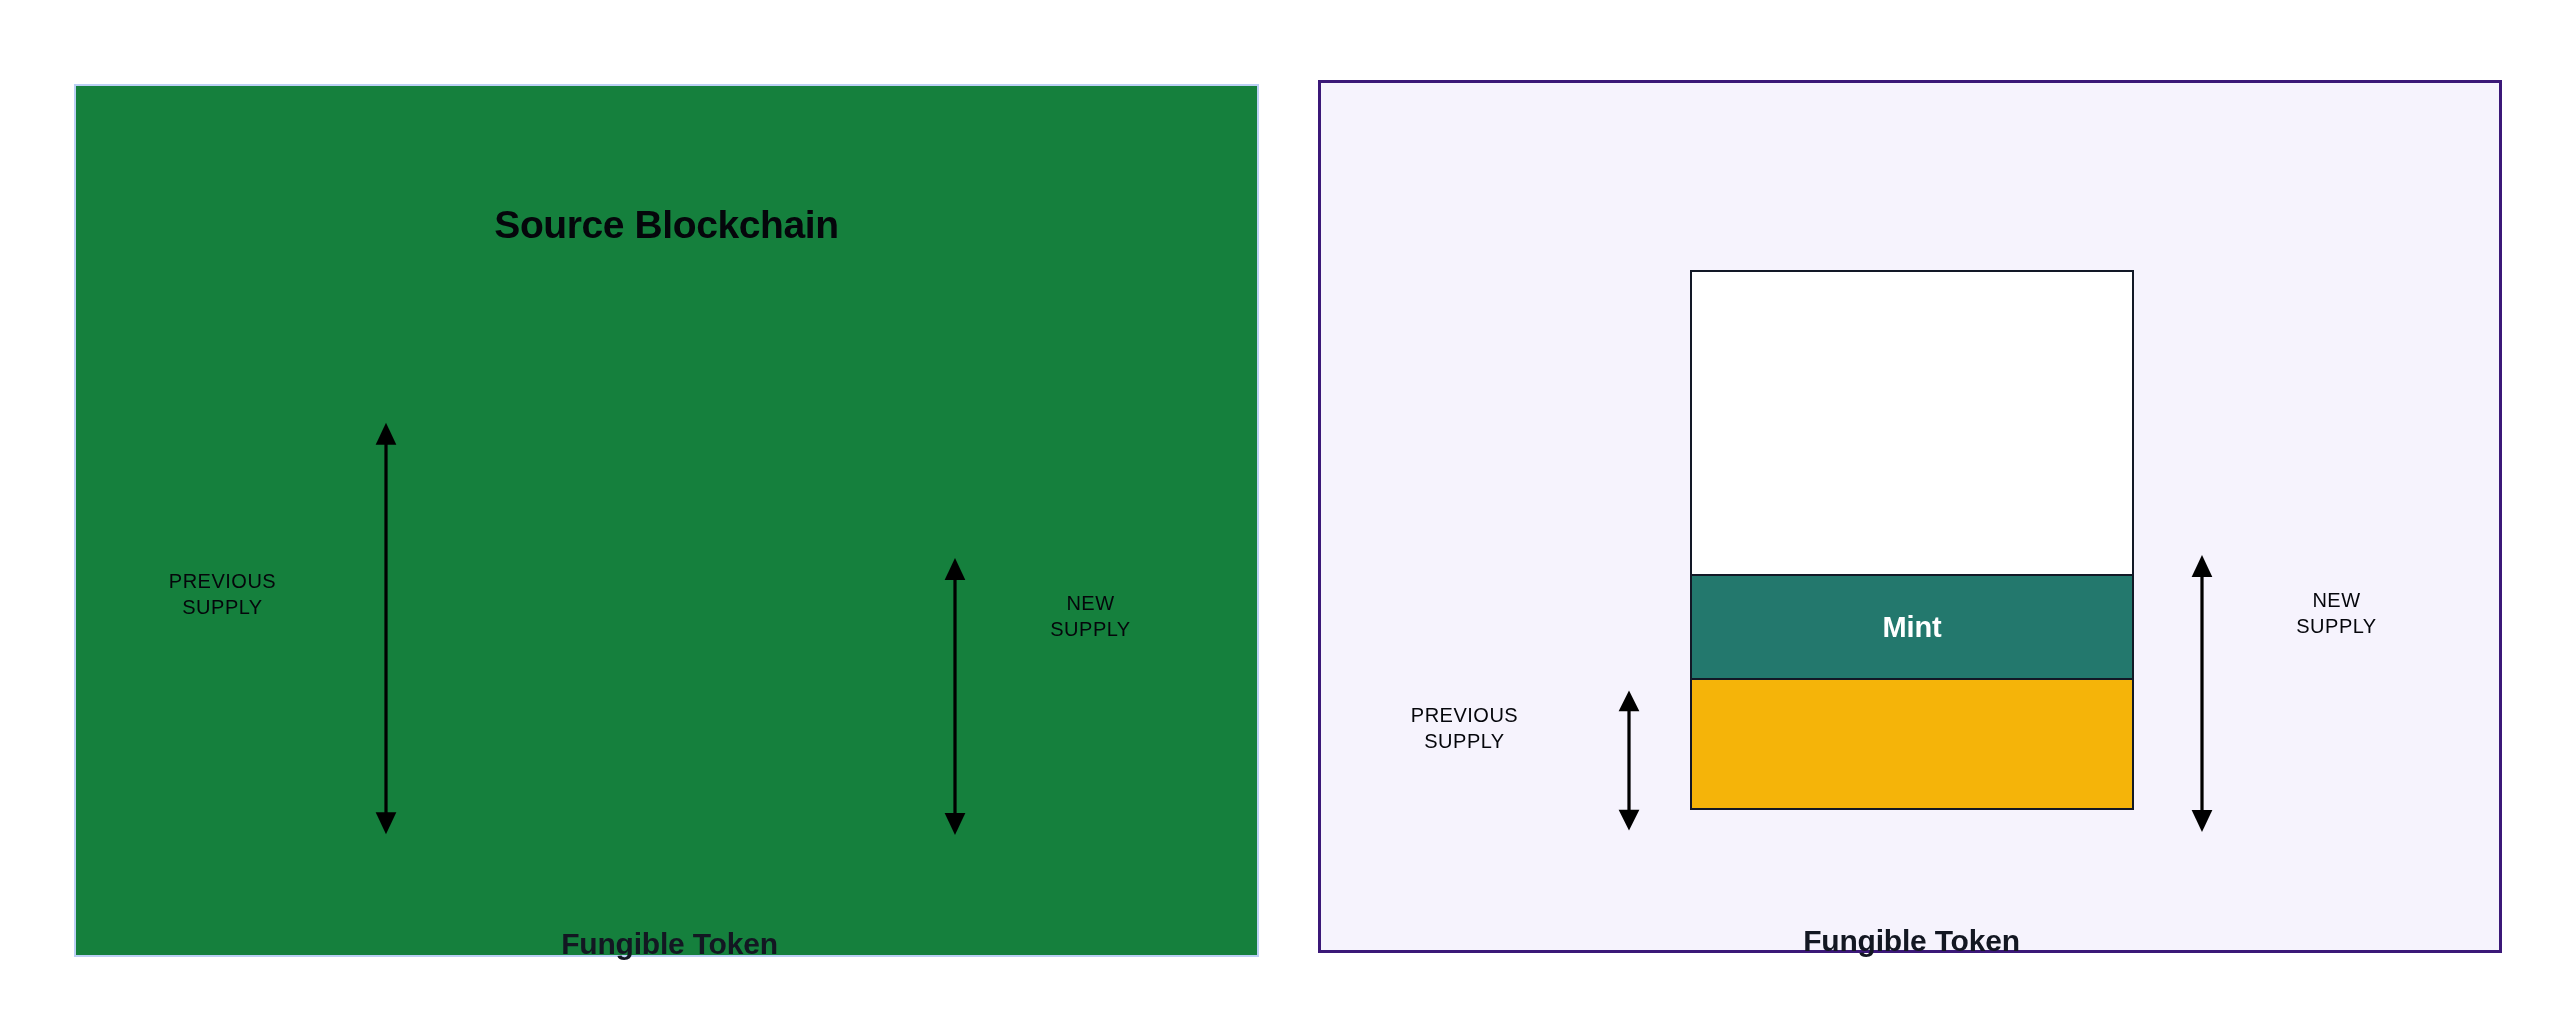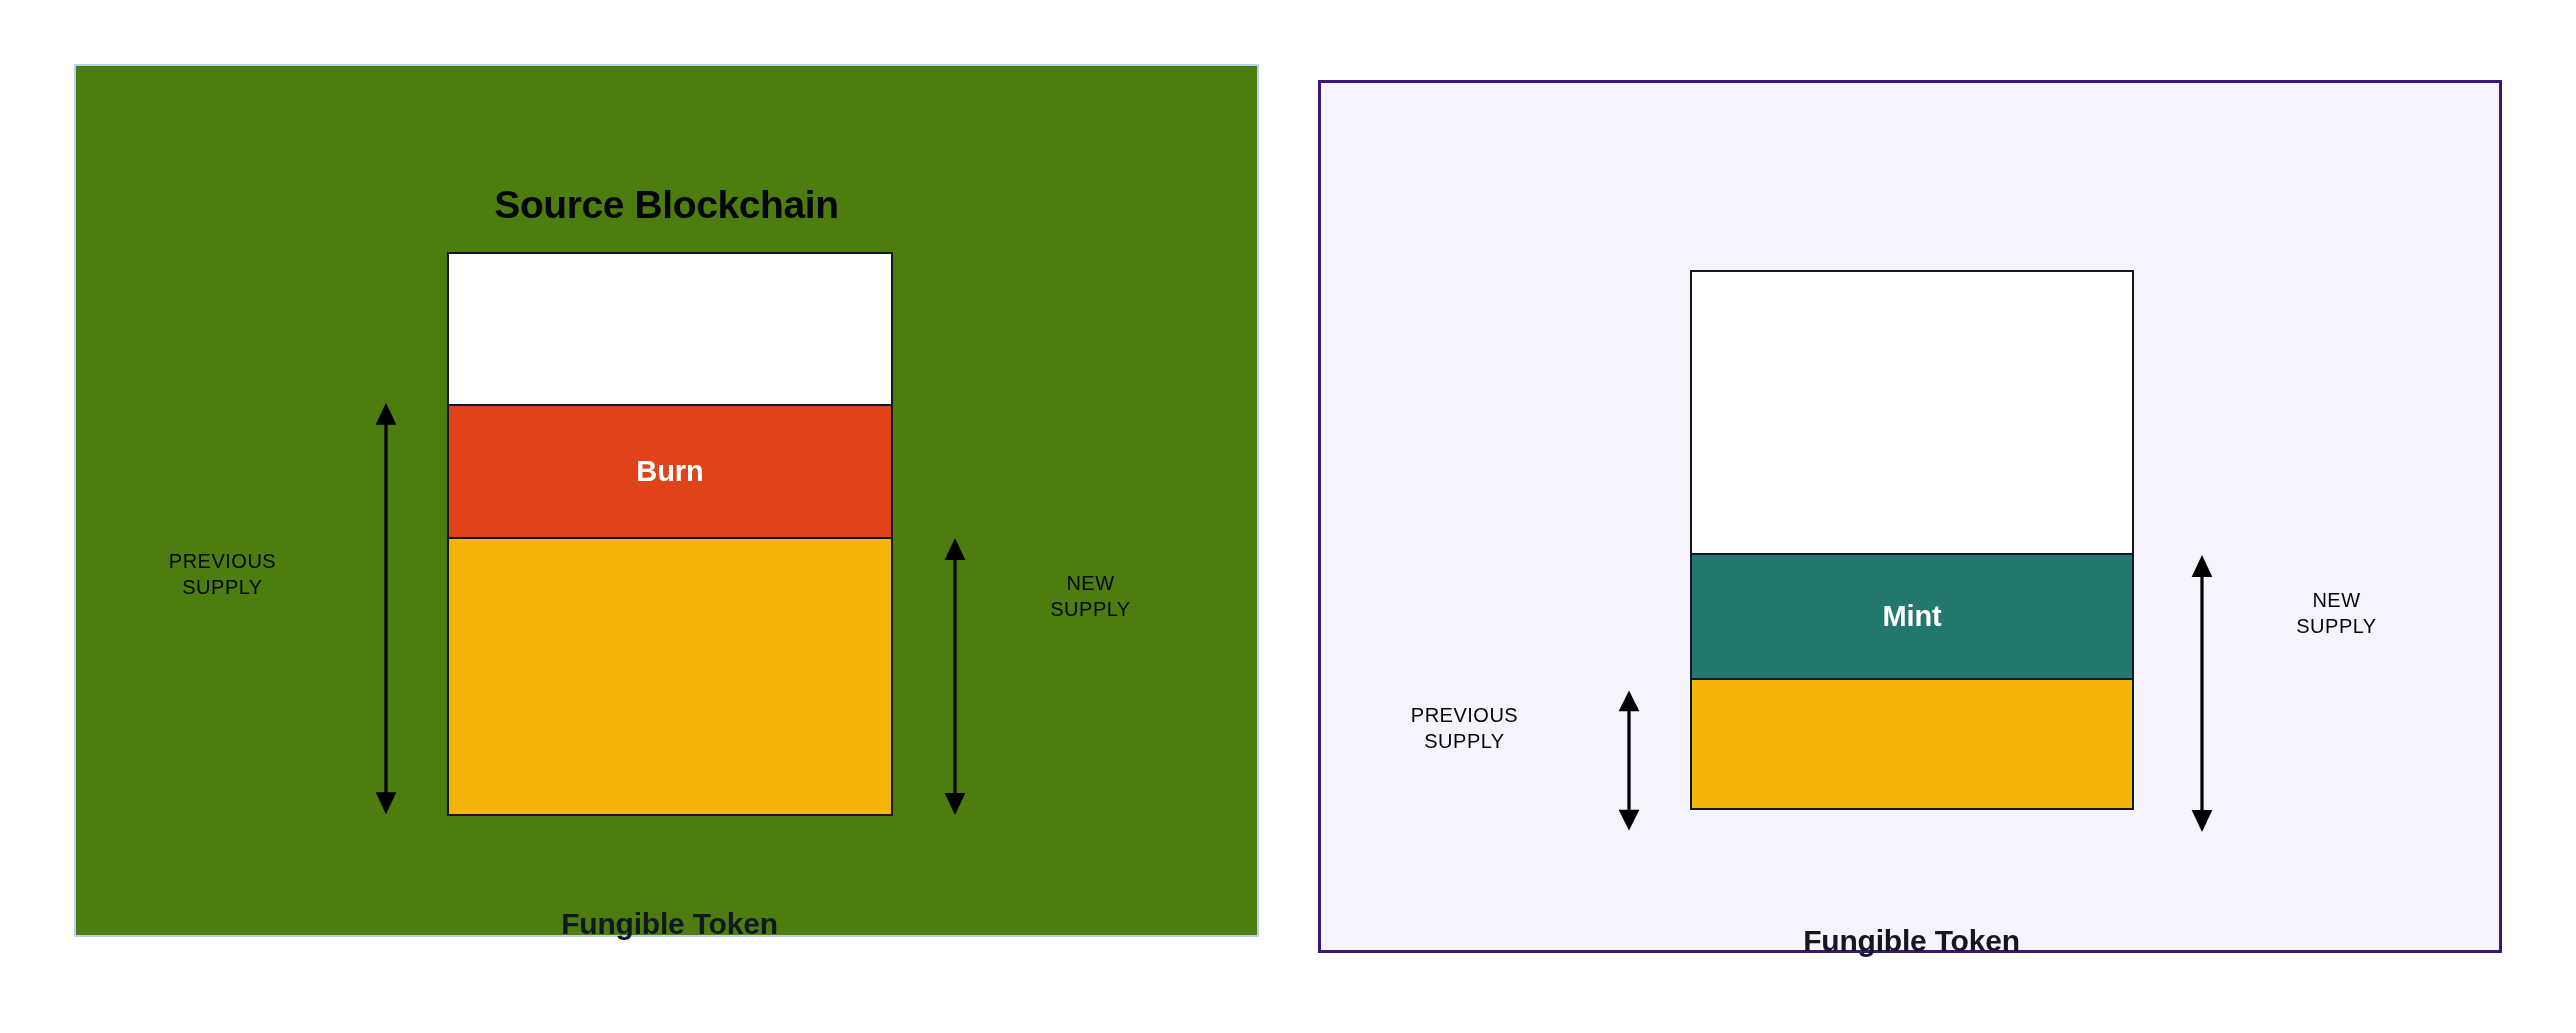--- a/index.html
+++ b/index.html
@@ -6,22 +6,22 @@
   body{
     width:2576px;height:1033px;background:#ffffff;
     font-family:"Liberation Sans", sans-serif;
     overflow:hidden;position:relative;
   }
   .stage{position:absolute;inset:0;}
 
   
   .panel{position:absolute;box-sizing:border-box;}
   #panel-source{
-    left:74px;top:64px;width:1185px;height:873px;
-    background:#4d7c0f;border:2.6px solid #bcd0f5;
+    left:74px;top:84px;width:1185px;height:873px;
+    background:#15803d;border:2.6px solid #bcd0f5;
   }
   #panel-destination{
     left:1318px;top:80px;width:1184px;height:873px;
     background:#f6f3fd;border:3.3px solid #3b1878;
   }
 
   
   .panel-title{
     position:absolute;left:0;right:0;text-align:center;
     font-size:39px;font-weight:700;color:#05060b;
@@ -64,25 +64,20 @@
 </style>
 </head>
 <body>
 
 <div class="stage">
 
   <div class="panel" id="panel-source">
 
     <div class="panel-title">Source Blockchain</div>
 
-    <div class="bar" style="left:371px;top:186px;width:446px;height:564px;">
-      <div class="seg seg-empty"></div>
-      <div class="seg seg-burn" style="height:133px;">Burn</div>
-      <div class="seg seg-base" style="height:277px;"></div>
-    </div>
 
     <div class="measure" style="left:299px;top:335px;">
       <svg width="22" height="415" viewBox="0 0 34 636" aria-hidden="true">
         <line x1="17" y1="22" x2="17" y2="614" stroke="#000" stroke-width="5"></line>
         <polygon points="17,0 33,34 1,34" fill="#000"></polygon>
         <polygon points="17,636 33,602 1,602" fill="#000"></polygon>
       </svg>
     </div>
     <div class="measure-label" style="left:6.5px;top:483px;width:280px;">PREVIOUS
 SUPPLY</div>
@@ -98,21 +93,21 @@
 SUPPLY</div>
 
     <div class="panel-footer" style="left:287px;top:841px;width:613px;">Fungible Token</div>
   </div>
 
   <div class="panel" id="panel-destination">
 
 
     <div class="bar" style="left:369px;top:187px;width:444px;height:540px;">
       <div class="seg seg-empty"></div>
-      <div class="seg seg-mint" style="height:125px;">Mint</div>
+      <div class="seg seg-mint" style="height:104px;">Mint</div>
       <div class="seg seg-base" style="height:130px;"></div>
     </div>
 
     <div class="measure" style="left:297px;top:607px;">
       <svg width="22" height="141" viewBox="0 0 34 216" aria-hidden="true">
         <line x1="17" y1="20" x2="17" y2="196" stroke="#000" stroke-width="5"></line>
         <polygon points="17,0 33,32 1,32" fill="#000"></polygon>
         <polygon points="17,216 33,184 1,184" fill="#000"></polygon>
       </svg>
     </div>

